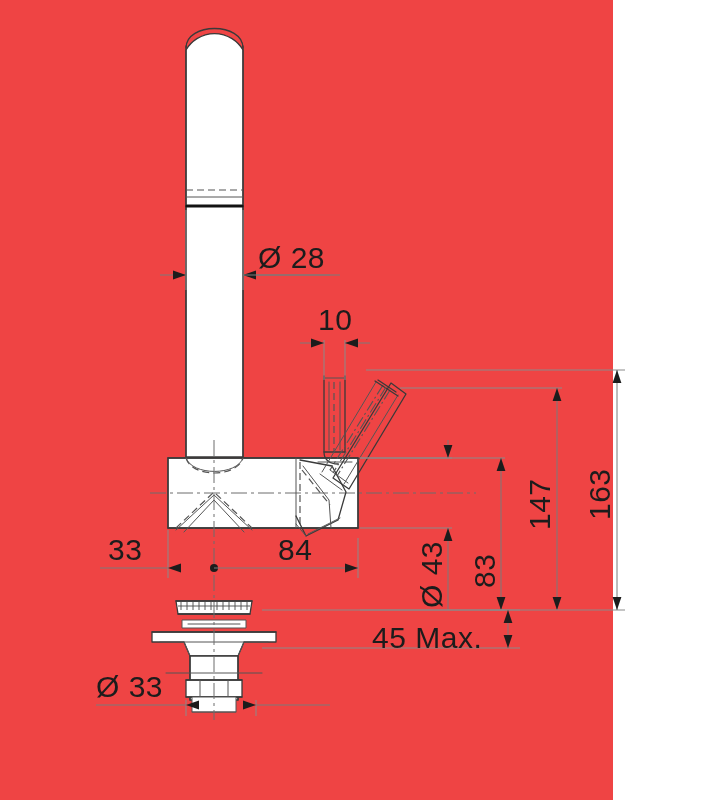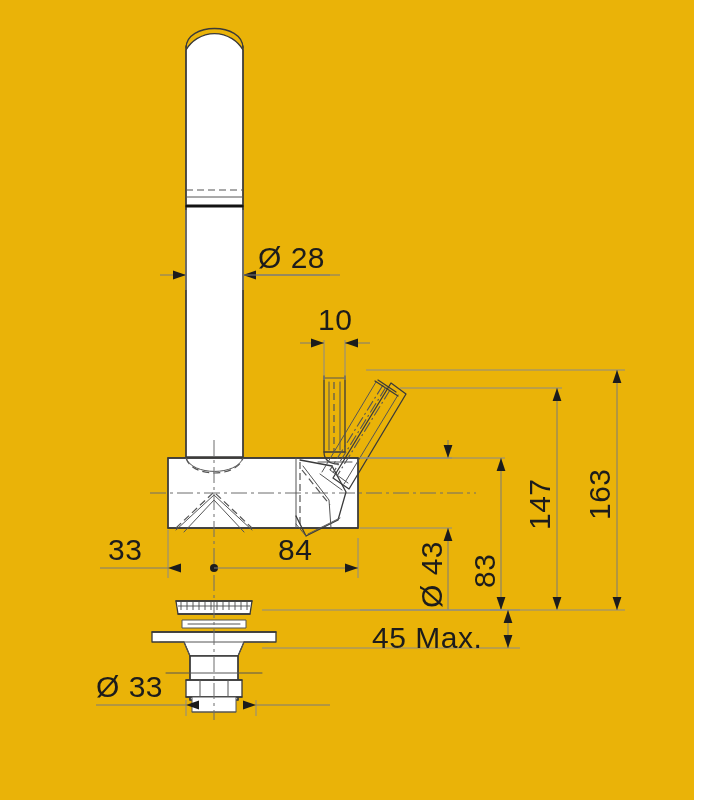--- a/index.html
+++ b/index.html
@@ -9,23 +9,23 @@
     background: #ffffff;
   }
   body {
     width: 709px;
     height: 800px;
     overflow: hidden;
     font-family: "Liberation Sans", sans-serif;
   }
   #drawing-root {
     position: relative;
-    width: 694px;
+    width: 613px;
     height: 800px;
-    background: #eab308;
+    background: #ef4444;
   }
   svg#tech-drawing {
     display: block;
     width: 709px;
     height: 800px;
   }
   .obj-line {
     stroke: #3a3a3a;
     stroke-width: 1.3;
     fill: none;

